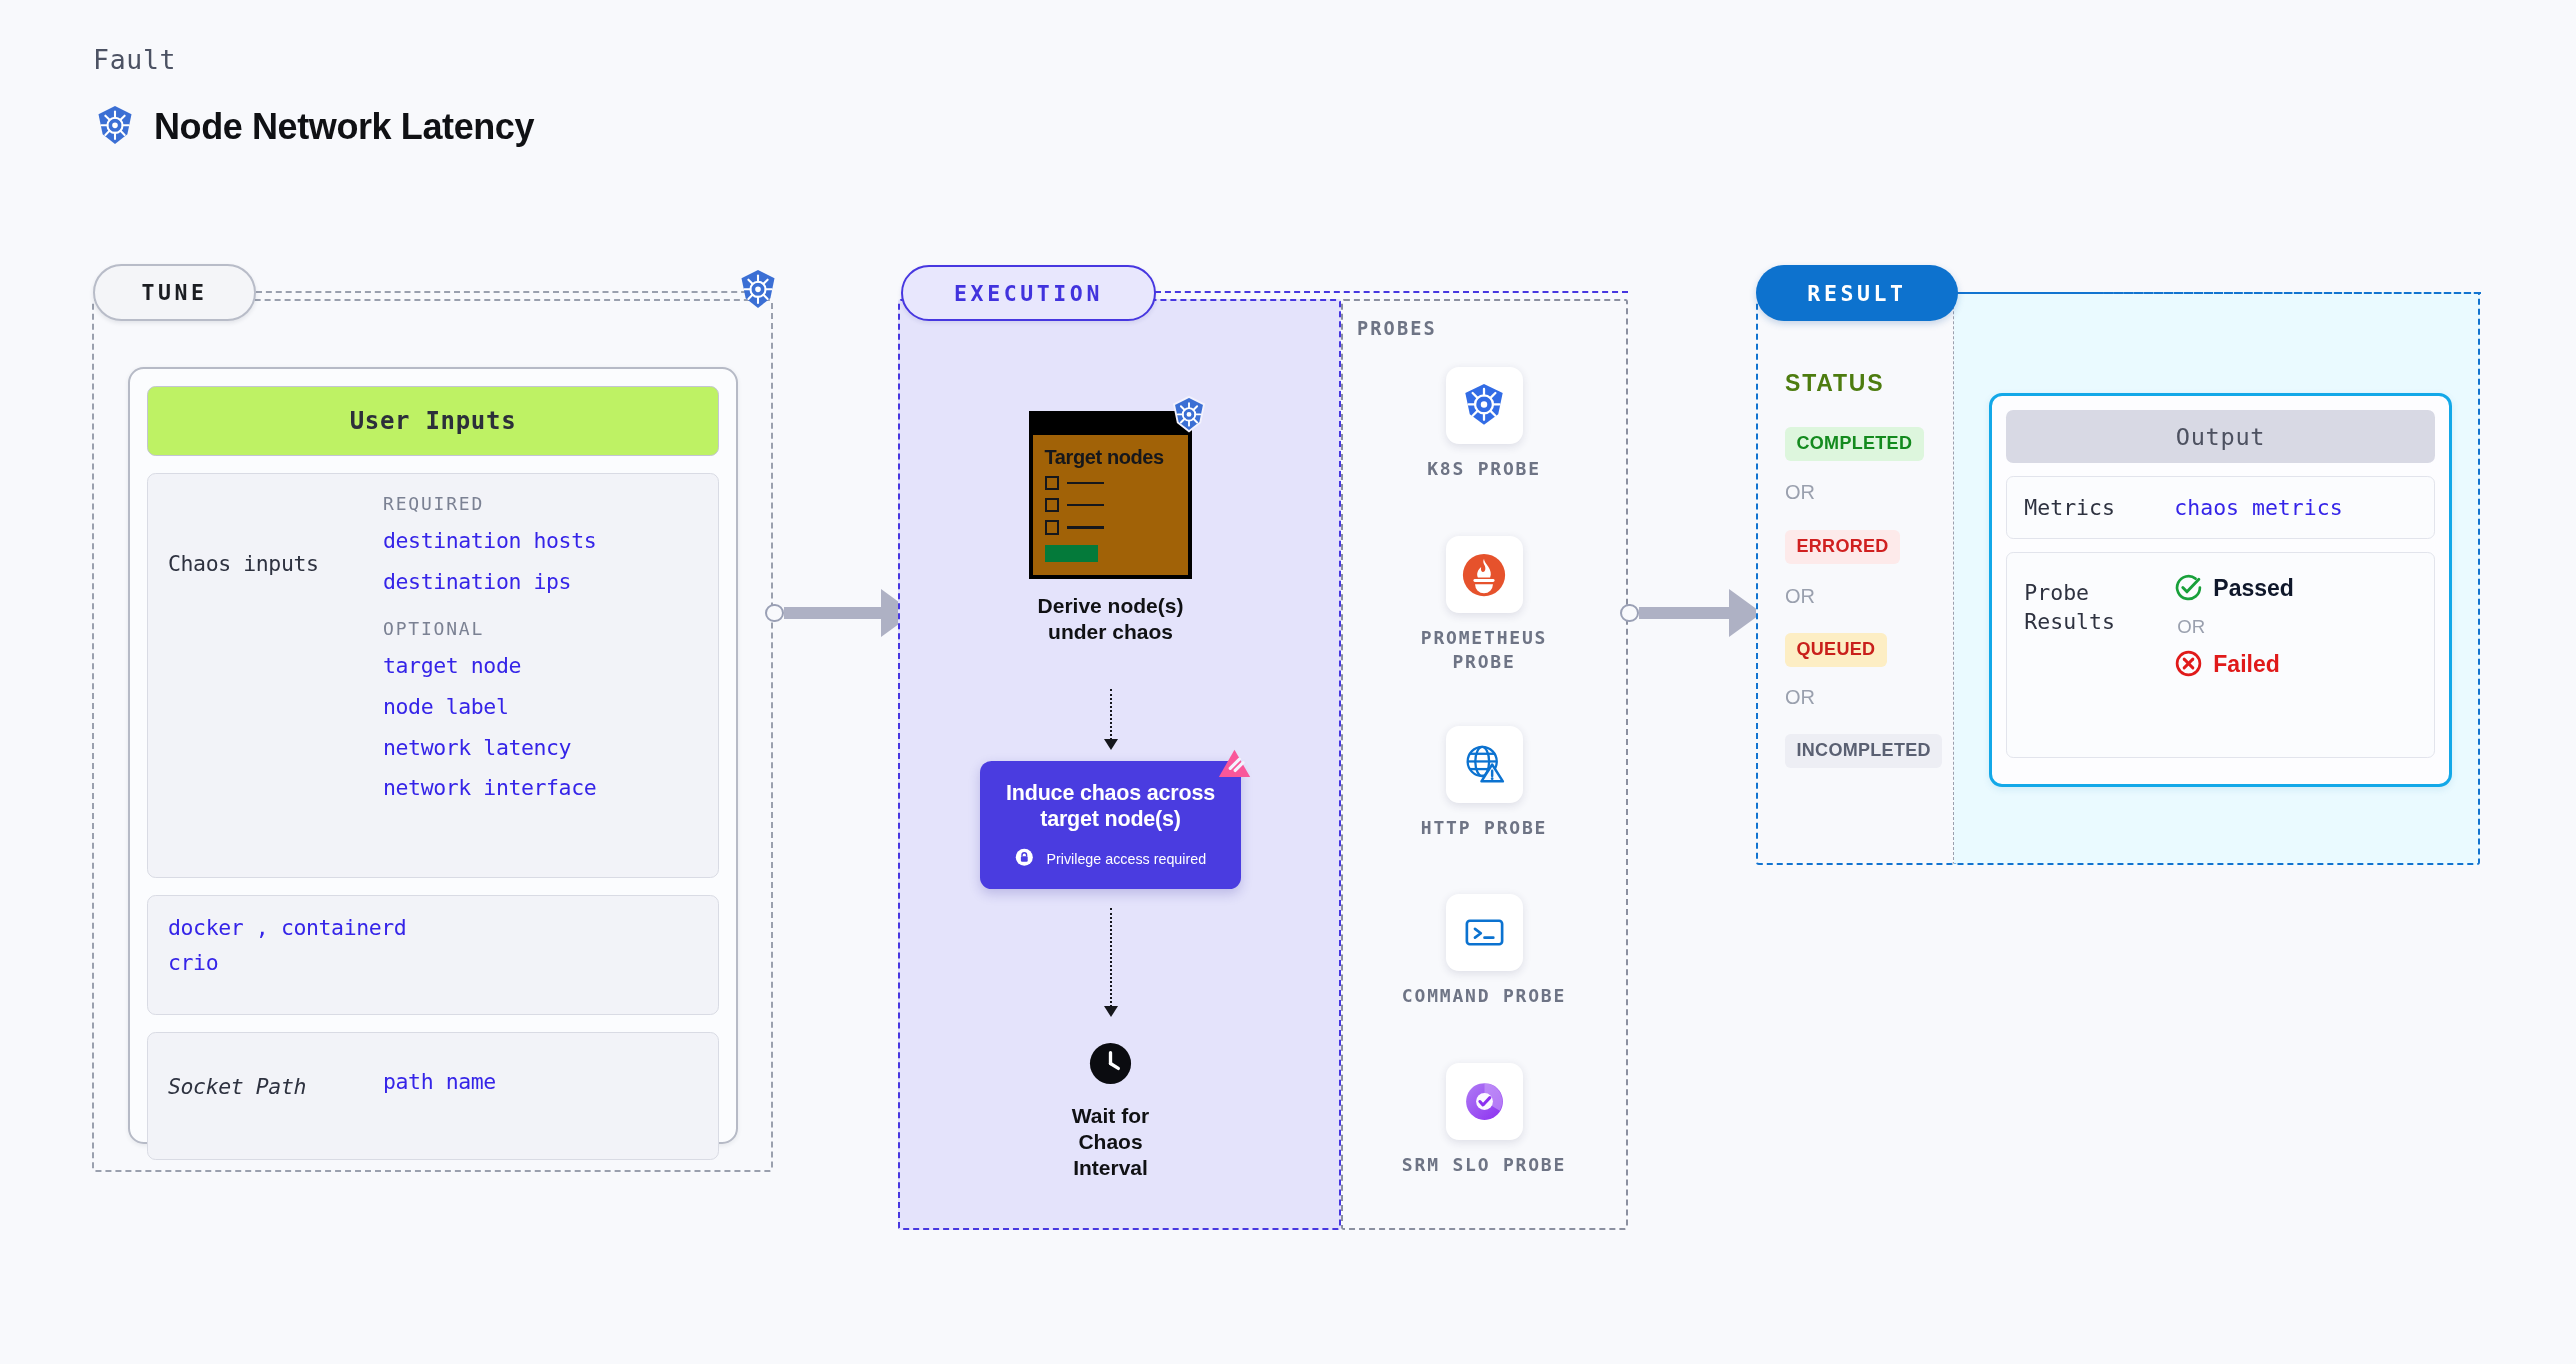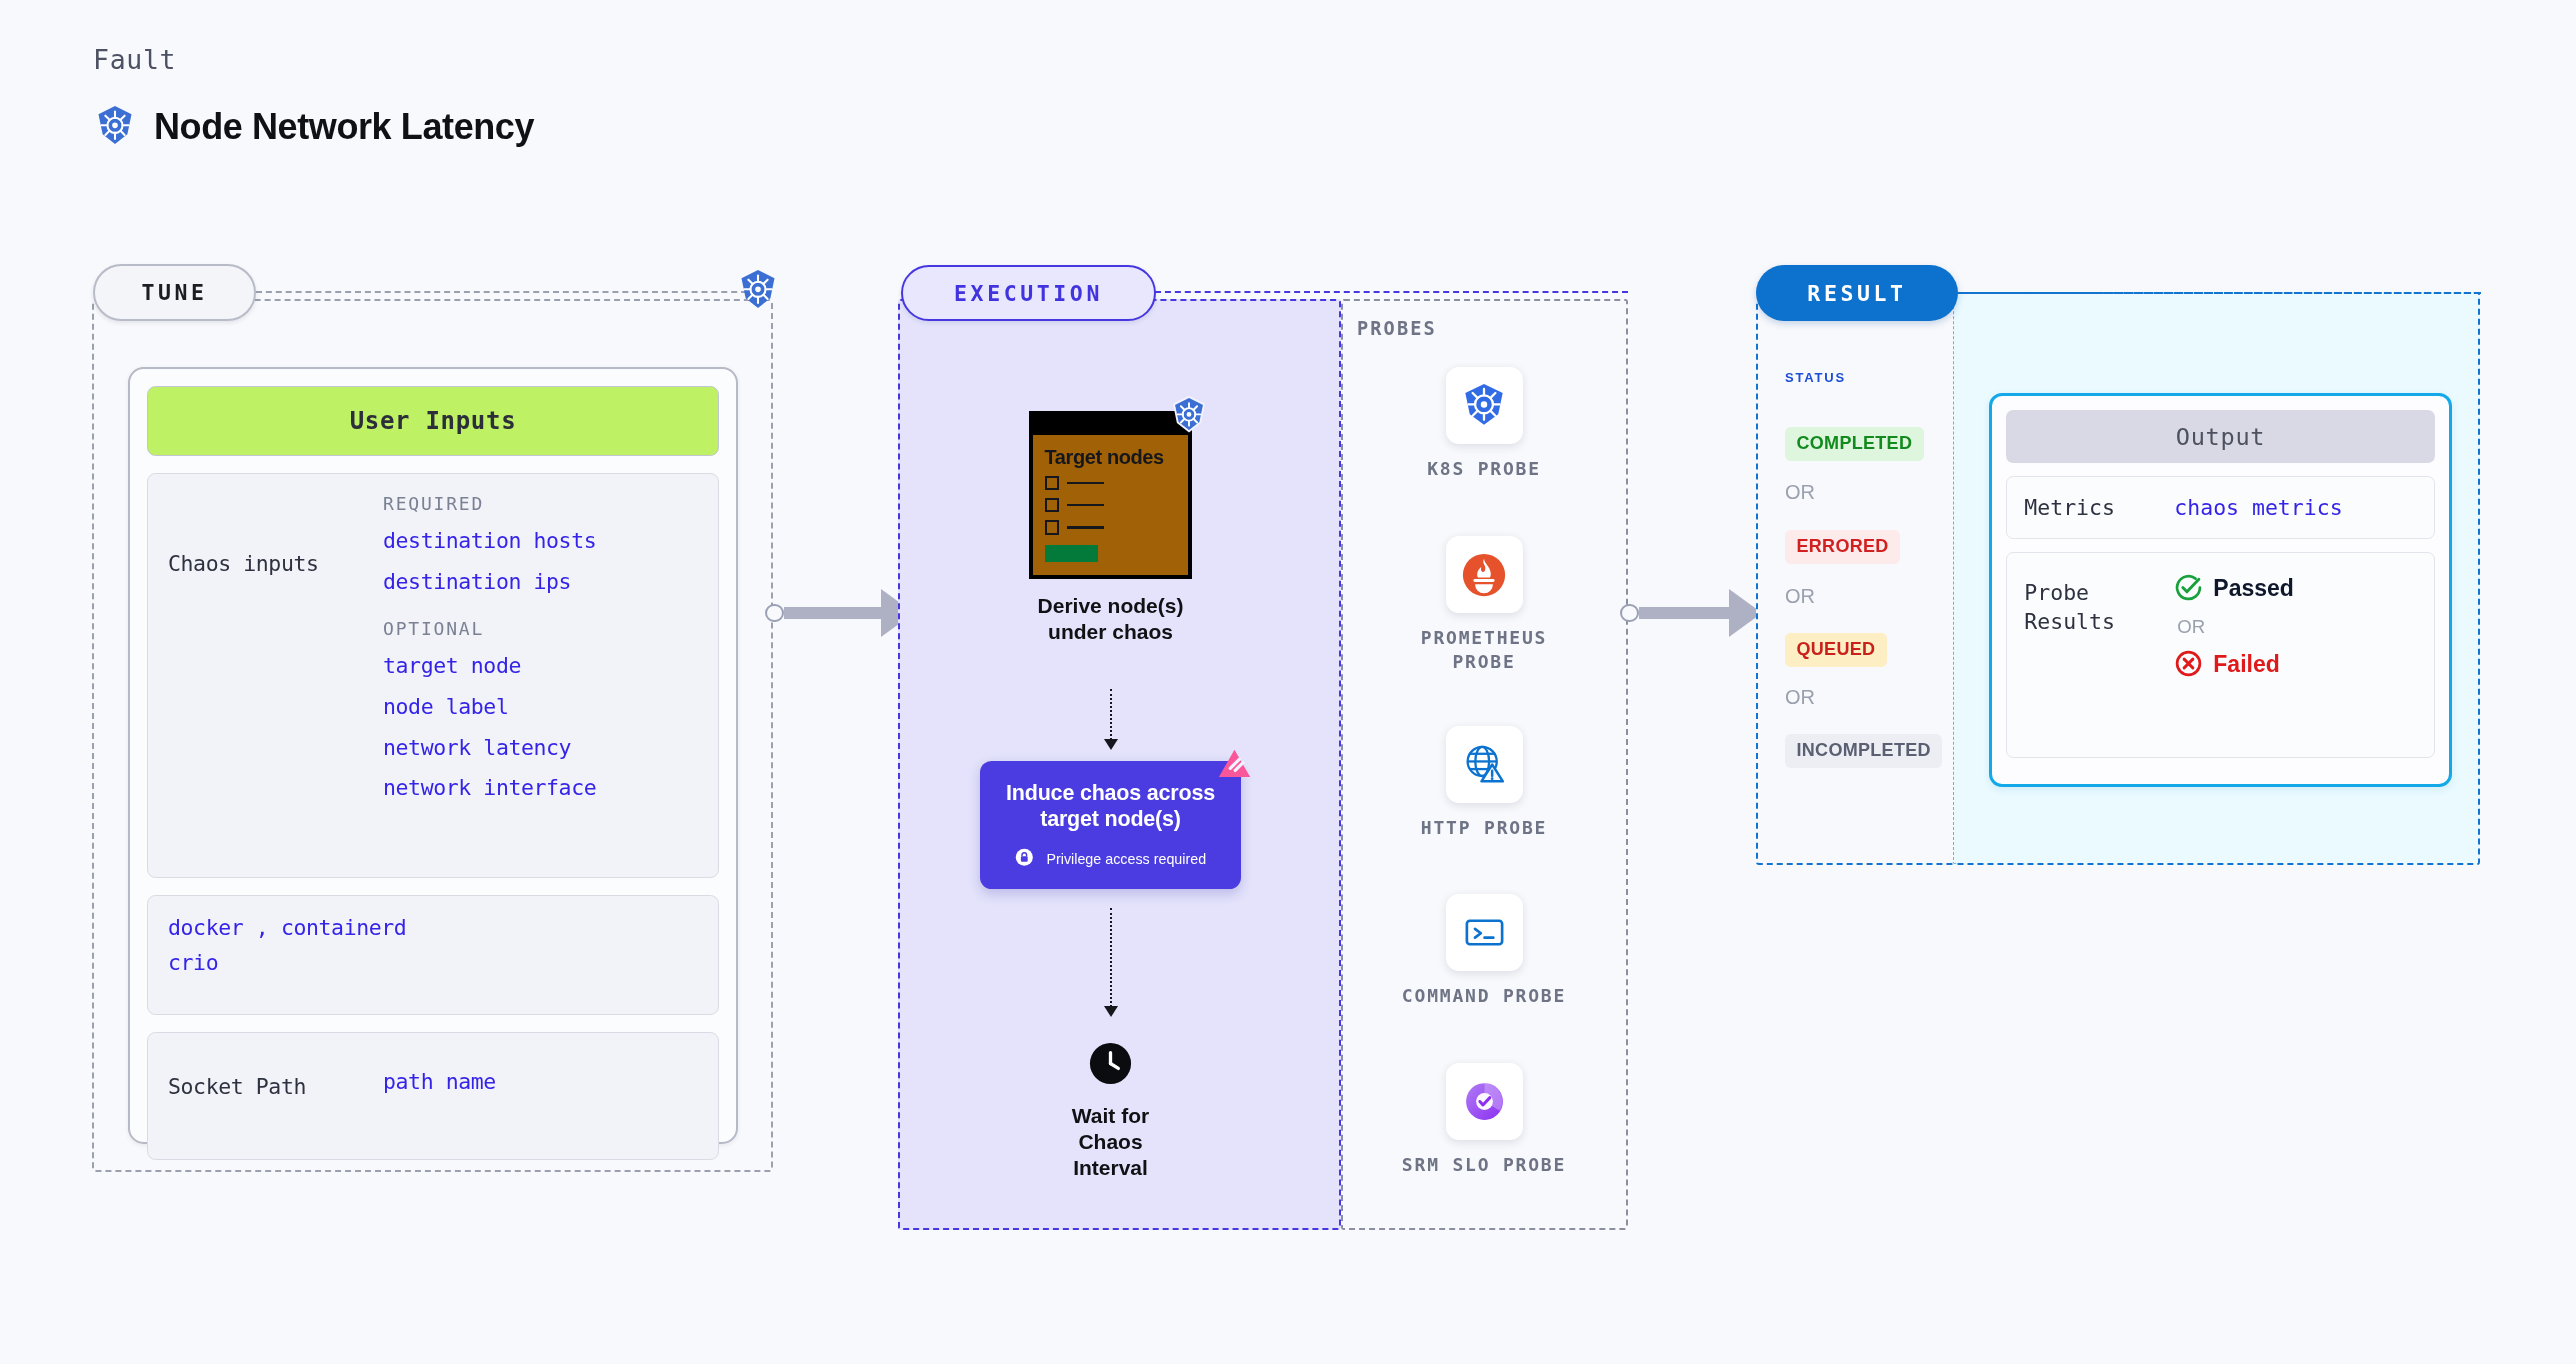--- a/index.html
+++ b/index.html
@@ -68,21 +68,21 @@
     font-family: "DejaVu Sans Mono", monospace; font-size: 21.5px; color: #3524e8;
     margin-bottom: 15.8px; letter-spacing: -0.4px;
   }
   .val.inline { margin-bottom: 10px; }
   .comma { color: #3524e8; }
   #chaos-inputs-card { height: 405px; margin-bottom: 17px; }
   #chaos-inputs-card .sc-label { padding-top: 56px; }
   #runtime-card { height: 120px; margin-bottom: 17px; }
   #runtime-card .sc-label { padding-top: 4.3px; }
   #socket-card { height: 128px; }
-  #socket-card .sc-label { padding-top: 20px; }
+  #socket-card .sc-label { padding-top: 20px; font-style: italic; }
   #socket-card .val { margin-bottom: 0; padding-top: 17px; }
 
   
   #exec-dashed {
     position: absolute; left: 898px; top: 299px; width: 443px; height: 931px;
     border: 2.9px dashed #4737e0; border-radius: 2.9px; background: #e4e3fb;
   }
   #exec-badge {
     left: 901px; top: 265px; width: 255px; height: 56px;
     background: #e8e7fd; border: 2.9px solid #4737e0; color: #4133dd;
@@ -169,22 +169,22 @@
     position: absolute; left: 1959px; top: 292px; width: 522px; height: 0;
     border-top: 2.9px dashed #1274d0;
   }
   #output-dashed {
     position: absolute; left: 1954px; top: 292px; width: 526px; height: 573px;
     border: 2.9px dashed #1274d0; border-left: none; border-radius: 0 2.9px 2.9px 0;
     background: #eafaff;
   }
   #status-label {
     position: absolute; left: 1785px; top: 370px;
-    font-family: "Liberation Sans", sans-serif; font-size: 13px; font-weight: 700;
-    color: #1d4ed8; letter-spacing: 1.8px;
+    font-family: "Liberation Sans", sans-serif; font-size: 23px; font-weight: 700;
+    color: #4d7c0f; letter-spacing: 1.8px;
   }
   .status-badge {
     position: absolute; left: 1785px; padding: 6.4px 11.5px; border-radius: 5.7px;
     font-size: 18px; font-weight: 700; letter-spacing: 0.3px;
   }
   .or-text {
     position: absolute; left: 1785px; font-size: 20px; color: #9aa0ae;
     font-family: "Liberation Sans", sans-serif;
   }
 

